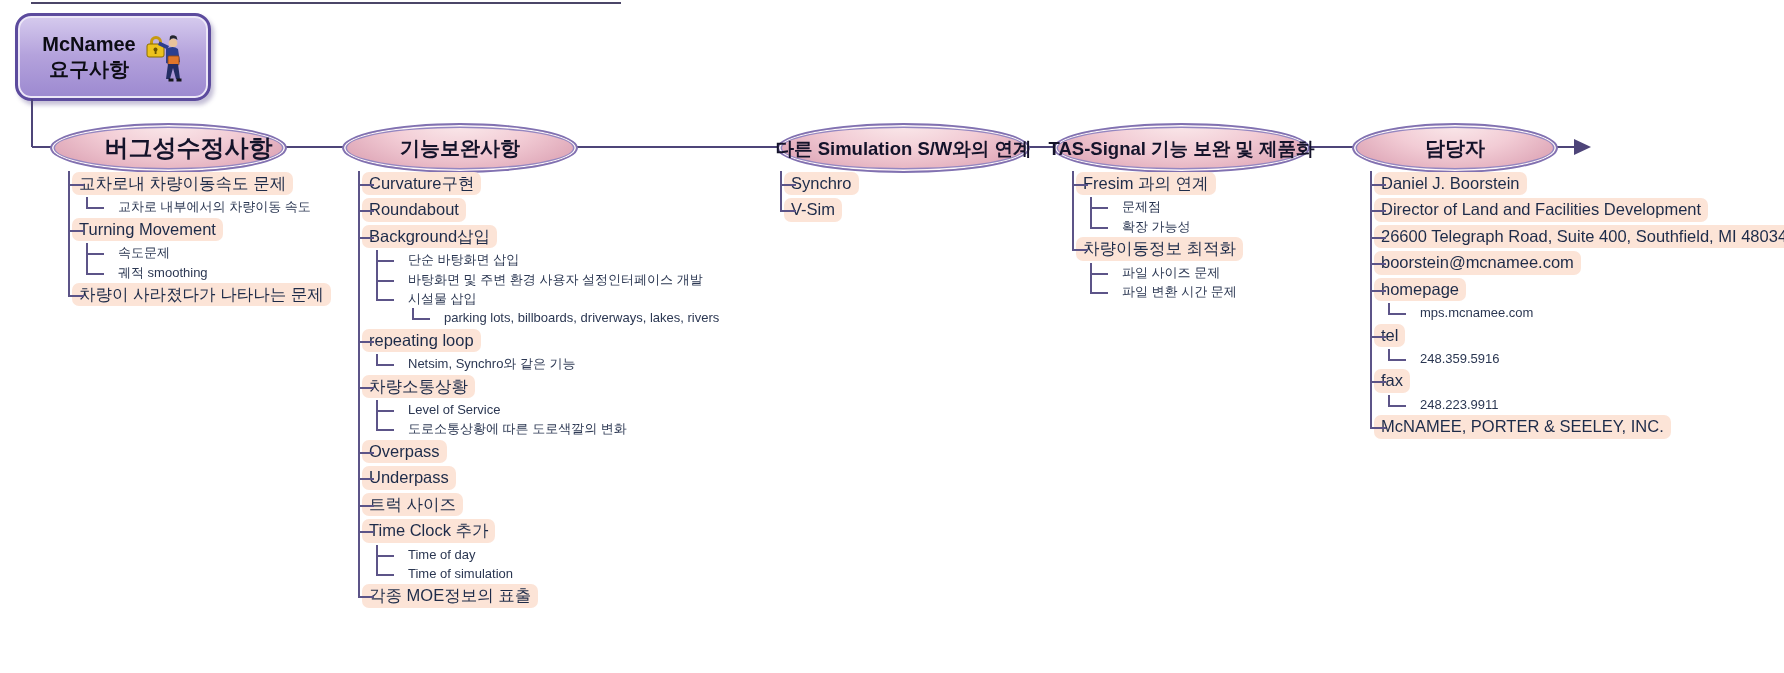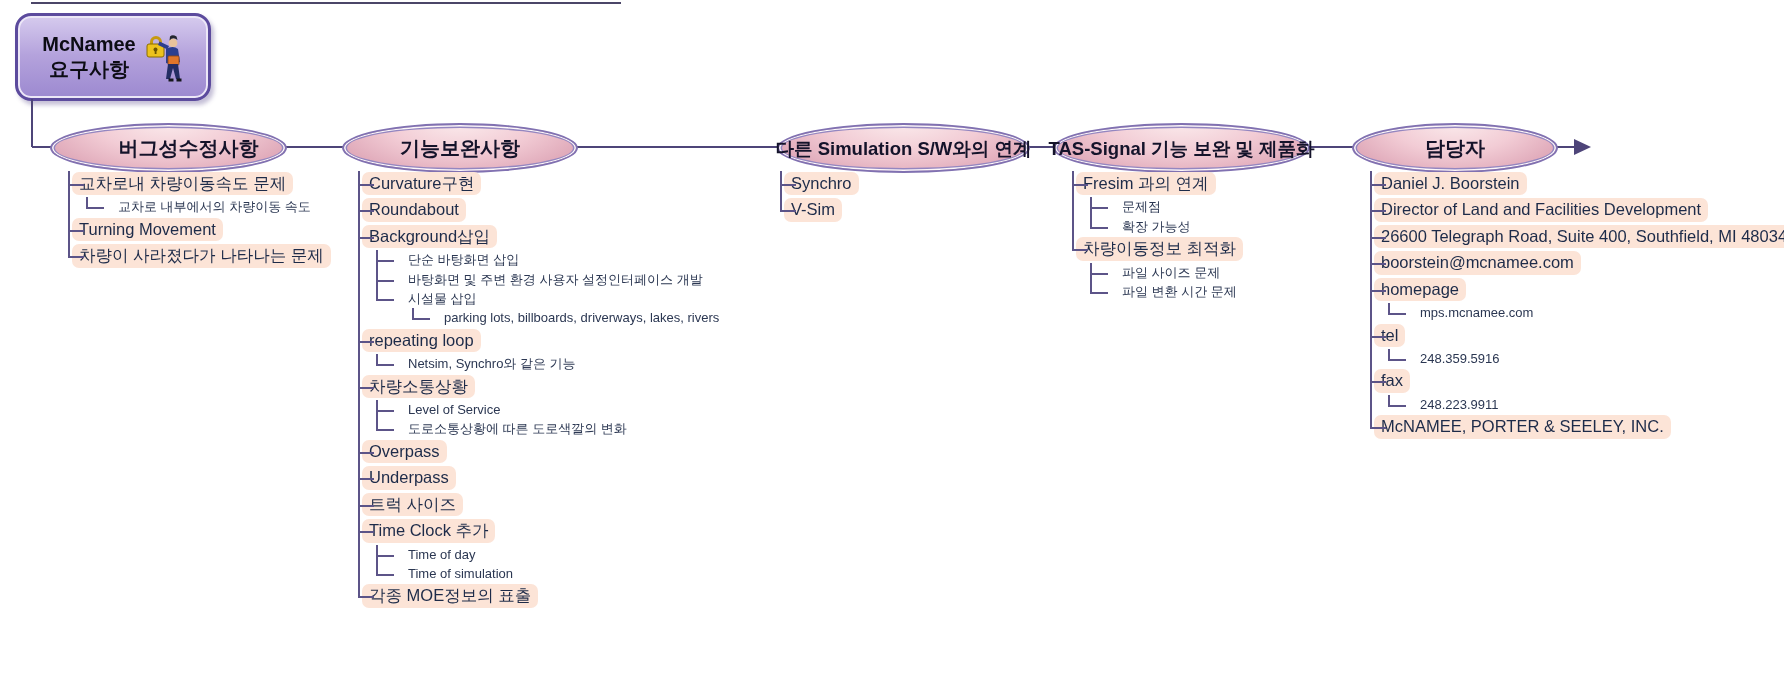--- a/index.html
+++ b/index.html
@@ -35,21 +35,21 @@
   
   .ellipse{
     position:absolute;top:123px;height:50px;box-sizing:border-box;z-index:2;
     border-radius:50%;
     border:2px solid #8071b1;
     background:radial-gradient(ellipse at 50% -10%, #fbeced 0%, #f2ccd5 45%, #d697ab 100%);
     box-shadow:inset 0 0 0 1.5px #fdf8f9, inset 0 0 0 3px #9486c0;
     display:flex;align-items:center;justify-content:center;
   }
   .ellipse .elabel{font-weight:bold;color:#14132a;white-space:nowrap;}
-  .e1{left:50px;width:237px;}  .e1 .elabel{font-size:20px;margin-left:40px;}
+  .e1{left:50px;width:237px;}  .e1 .elabel{font-size:24px;margin-left:40px;}
   .e2{left:342px;width:236px;} .e2 .elabel{font-size:20px;}
   .e3{left:757px;width:253px;margin-left:20px;} .e3 .elabel{font-size:18.5px;}
   .e4{left:1053px;width:257px;}.e4 .elabel{font-size:18.5px;}
   .e5{left:1352px;width:206px;}.e5 .elabel{font-size:20px;}
 
   
   .tree{position:absolute;top:171px;z-index:2;}
   .t1{left:68px;} .t2{left:358px;} .t3{left:780px;} .t4{left:1072px;} .t5{left:1370px;}
 
   .mm, .mm ul{list-style:none;margin:0;padding:0;}
@@ -114,21 +114,24 @@
   </div>
   <div class="ellipse e5">
     <span class="elabel">담당자</span>
   </div>
 
   <div class="tree t1" id="tree1">
       <ul class="mm">
         <li><span class="lbl l1">교차로내 차량이동속도 문제</span><ul>
             <li><span class="lbl l2">교차로 내부에서의 차량이동 속도</span></li>
           </ul></li>
-        <li><span class="lbl l1">Turning Movement</span></li>
+        <li><span class="lbl l1">Turning Movement</span><ul>
+            <li><span class="lbl l2">속도문제</span></li>
+            <li><span class="lbl l2">궤적 smoothing</span></li>
+          </ul></li>
         <li><span class="lbl l1">차량이 사라졌다가 나타나는 문제</span></li>
       </ul>
     </div>
   <div class="tree t2" id="tree2">
       <ul class="mm">
         <li><span class="lbl l1">Curvature구현</span></li>
         <li><span class="lbl l1">Roundabout</span></li>
         <li><span class="lbl l1">Background삽입</span><ul>
             <li><span class="lbl l2">단순 바탕화면 삽입</span></li>
             <li><span class="lbl l2">바탕화면 및 주변 환경 사용자 설정인터페이스 개발</span></li>

